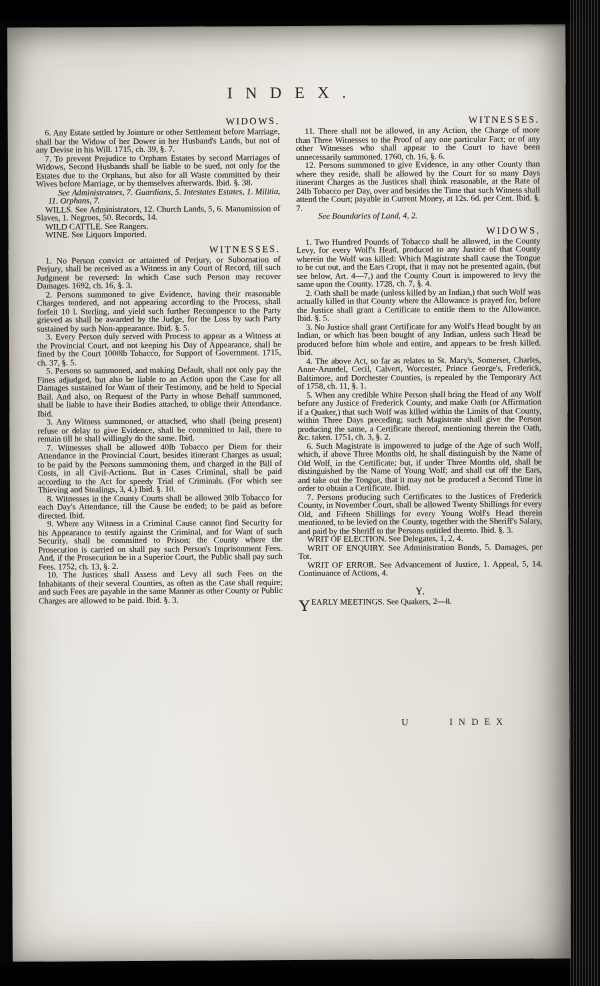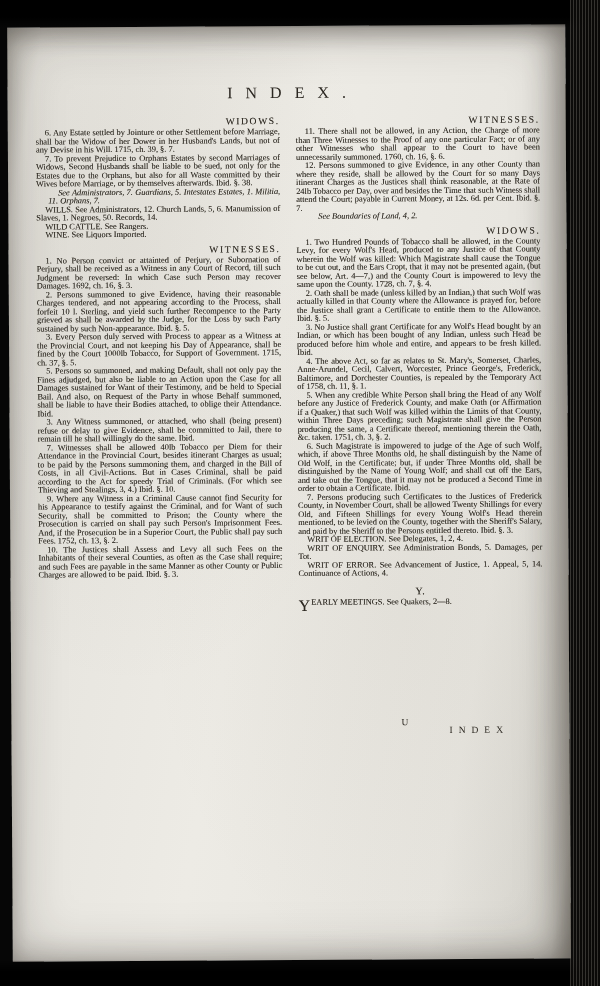--- a/index.html
+++ b/index.html
@@ -44,21 +44,21 @@
   .entry{margin:0;text-indent:9px;}
   .see-ref{margin:0;padding-left:12px;text-indent:10px;font-style:italic;}
   .drop-initial{
     float:left;font-size:16px;line-height:13px;margin:0 1px 0 0;
   }
   .foot-line{
     position:absolute;top:692px;left:0;width:100%;height:12px;
     font-size:9.5px;color:#2d2922;
   }
   .signature-mark{position:absolute;left:390px;top:0;}
-  .catchword{position:absolute;left:438px;top:8px;letter-spacing:6px;text-align:right;}
+  .catchword{position:absolute;left:438px;top:0;letter-spacing:6px;text-align:right;}
   .book-edge{
     position:absolute;right:0;top:0;width:30px;height:986px;
     background:
       repeating-linear-gradient(90deg, rgba(150,145,135,0.35) 0 1px, rgba(20,18,15,0.5) 1px 3px),
       linear-gradient(90deg, rgba(0,0,0,0) 0, rgba(0,0,0,0.65) 35%, #000 75%);
   }
   .top-shadow{
     position:absolute;left:0;top:0;width:600px;height:28px;
     background:linear-gradient(180deg,#000 60%,rgba(0,0,0,0) 100%);
   }
@@ -82,20 +82,21 @@
         <p class="entry">WILLS. See Administrators, 12. Church Lands, 5, 6. Manumission of Slaves, 1. Negroes, 50. Records, 14.</p>
         <p class="entry">WILD CATTLE. See Rangers.</p>
         <p class="entry">WINE. See Liquors Imported.</p>
         <h2 class="heading">WITNESSES.</h2>
         <p class="entry">1. No Person convict or attainted of Perjury, or Subornation of Perjury, shall be received as a Witness in any Court of Record, till such Judgment be reversed: In which Case such Person may recover Damages. 1692, ch. 16, §. 3.</p>
         <p class="entry">2. Persons summoned to give Evidence, having their reasonable Charges tendered, and not appearing according to the Process, shall forfeit 10 l. Sterling, and yield such further Recompence to the Party grieved as shall be awarded by the Judge, for the Loss by such Party sustained by such Non-appearance. Ibid. §. 5.</p>
         <p class="entry">3. Every Person duly served with Process to appear as a Witness at the Provincial Court, and not keeping his Day of Appearance, shall be fined by the Court 1000lb Tobacco, for Support of Government. 1715, ch. 37, §. 5.</p>
         <p class="entry">5. Persons so summoned, and making Default, shall not only pay the Fines adjudged, but also be liable to an Action upon the Case for all Damages sustained for Want of their Testimony, and be held to Special Bail. And also, on Request of the Party in whose Behalf summoned, shall be liable to have their Bodies attached, to oblige their Attendance. Ibid.</p>
         <p class="entry">3. Any Witness summoned, or attached, who shall (being present) refuse or delay to give Evidence, shall be committed to Jail, there to remain till he shall willingly do the same. Ibid.</p>
         <p class="entry">7. Witnesses shall be allowed 40lb Tobacco per Diem for their Attendance in the Provincial Court, besides itinerant Charges as usual; to be paid by the Persons summoning them, and charged in the Bill of Costs, in all Civil-Actions. But in Cases Criminal, shall be paid according to the Act for speedy Trial of Criminals. (For which see Thieving and Stealings, 3, 4.) Ibid. §. 10.</p>
+        <p class="entry">8. Witnesses in the County Courts shall be allowed 30lb Tobacco for each Day's Attendance, till the Cause be ended; to be paid as before directed. Ibid.</p>
         <p class="entry">9. Where any Witness in a Criminal Cause cannot find Security for his Appearance to testify against the Criminal, and for Want of such Security, shall be committed to Prison; the County where the Prosecution is carried on shall pay such Person's Imprisonment Fees. And, if the Prosecution be in a Superior Court, the Public shall pay such Fees. 1752, ch. 13, §. 2.</p>
         <p class="entry">10. The Justices shall Assess and Levy all such Fees on the Inhabitants of their several Counties, as often as the Case shall require; and such Fees are payable in the same Manner as other County or Public Charges are allowed to be paid. Ibid. §. 3.</p>
       </div>
     <div class="column">
         <h2 class="heading">WITNESSES.</h2>
         <p class="entry">11. There shall not be allowed, in any Action, the Charge of more than Three Witnesses to the Proof of any one particular Fact; or of any other Witnesses who shall appear to the Court to have been unnecessarily summoned. 1760, ch. 16, §. 6.</p>
         <p class="entry">12. Persons summoned to give Evidence, in any other County than where they reside, shall be allowed by the Court for so many Days itinerant Charges as the Justices shall think reasonable, at the Rate of 24lb Tobacco per Day, over and besides the Time that such Witness shall attend the Court; payable in Current Money, at 12s. 6d. per Cent. Ibid. §. 7.</p>
         <p class="see-ref">See Boundaries of Land, 4, 2.</p>
         <h2 class="heading">WIDOWS.</h2>
         <p class="entry">1. Two Hundred Pounds of Tobacco shall be allowed, in the County Levy, for every Wolf's Head, produced to any Justice of that County wherein the Wolf was killed: Which Magistrate shall cause the Tongue to be cut out, and the Ears Cropt, that it may not be presented again, (but see below, Art. 4—7,) and the County Court is impowered to levy the same upon the County. 1728, ch. 7, §. 4.</p>

